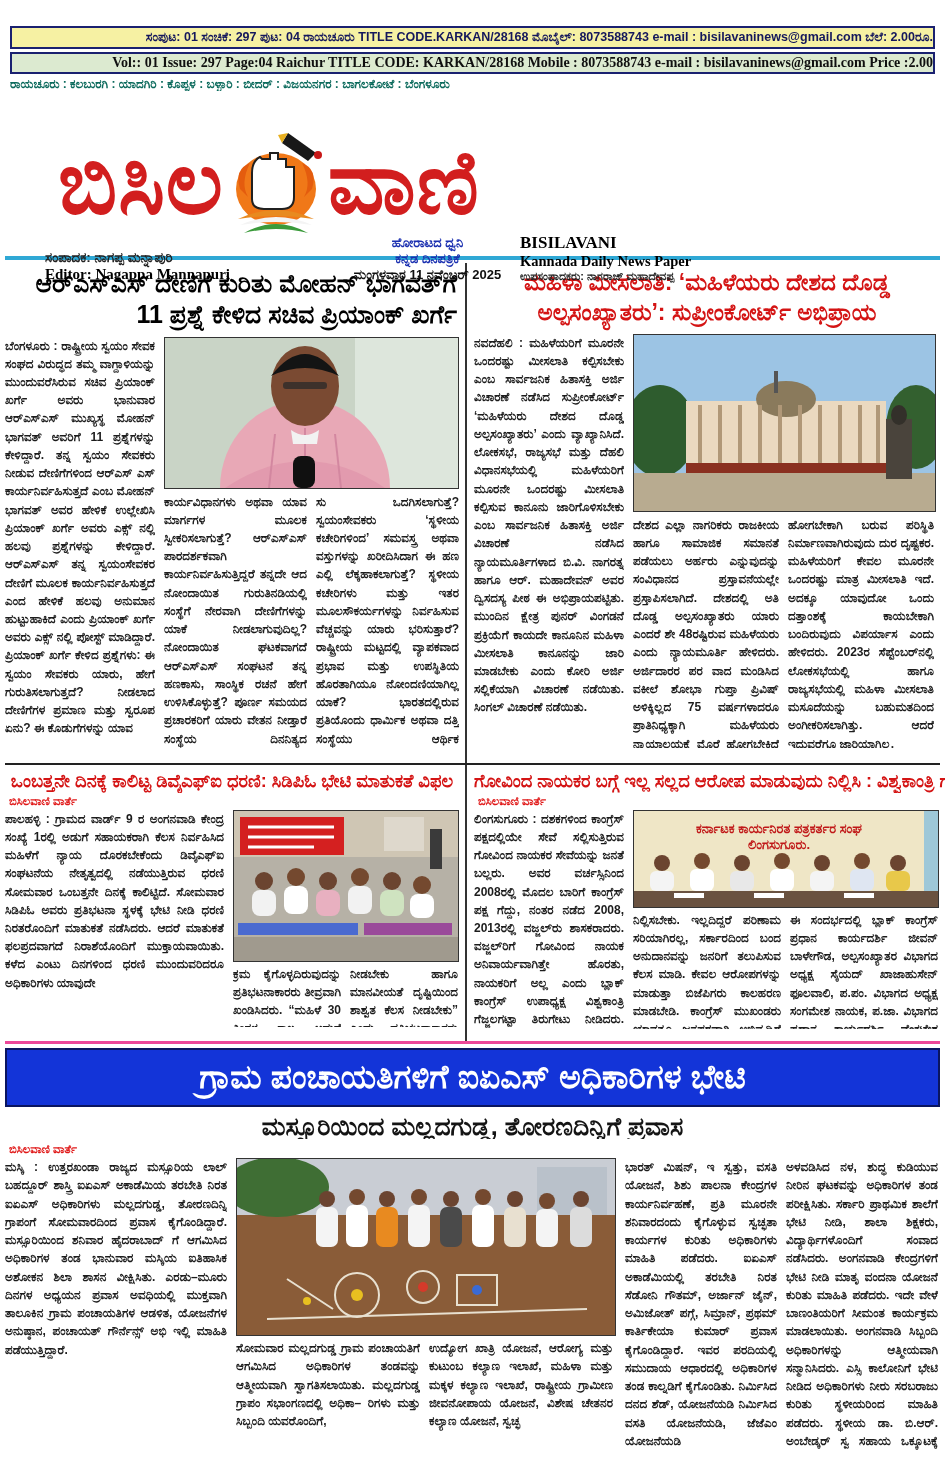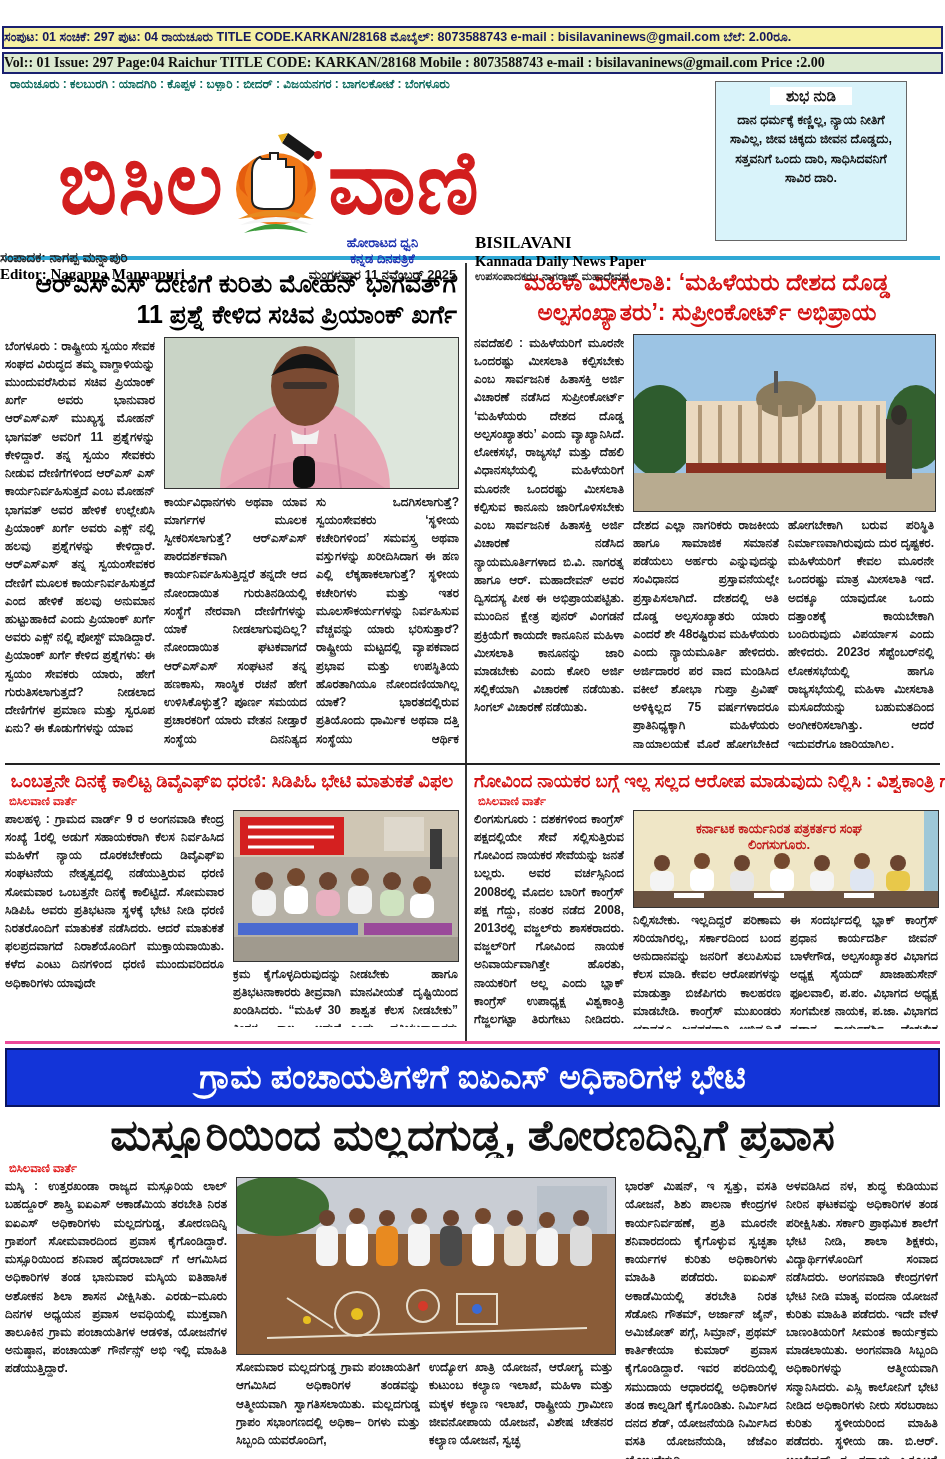--- a/index.html
+++ b/index.html
@@ -1,31 +1,31 @@
 <!DOCTYPE html>
 <html><head>
 <meta charset="utf-8">
 <style>
   html,body{margin:0;padding:0;background:#e8e8e8;}
   .page{width:945px;height:1459px;margin:0 auto;background:#fff;position:relative;overflow:hidden;
         font-family:"Liberation Sans","DejaVu Sans",sans-serif;color:#1d1d1d;}
   
-  .strip{margin:0 2px 3px;border:2px solid #1a2170;text-align:left;font-weight:bold;
+  .strip{margin:0 10px 3px;border:2px solid #1a2170;text-align:right;font-weight:bold;
          white-space:nowrap;overflow:hidden;}
   .strip.kn{margin-top:26px;background:#f6f1a3;color:#14175c;font-size:12.5px;padding:2px 0;}
   .strip.en{background:#dcead0;color:#101010;font-size:14px;padding:1px 0;font-family:"Liberation Serif",serif;}
   
   .masthead{position:relative;height:176px;}
   .cities{width:700px;color:#0b6a5c;font-weight:bold;font-size:12px;margin:2px 0 0 10px;
           white-space:nowrap;overflow:hidden;}
   .title-row{display:flex;align-items:center;height:112px;padding-left:58px;margin-top:36px;}
   .title-word{font-size:88px;font-weight:800;color:#d21e1e;line-height:1;letter-spacing:1px;white-space:nowrap;}
   .logo{width:92px;height:112px;flex:0 0 auto;margin:0 6px;}
   .mast-bottom{display:flex;align-items:flex-end;margin-top:-6px;}
-  .ed-block{width:290px;font-weight:bold;}
+  .ed-block{width:290px;font-weight:bold;margin-left:45px;}
   .ed-kn{font-size:13.5px;color:#222;}
   .ed-en{font-size:15px;font-family:"Liberation Serif",serif;color:#000;}
   .tag-block{width:185px;text-align:center;font-weight:bold;}
   .tag1,.tag2{color:#1a2fb0;font-size:13px;}
   .tag-date{color:#101010;font-size:13px;}
   .bisi-block{width:225px;}
   .bisi-name{font-family:"Liberation Serif",serif;font-weight:bold;font-size:17px;color:#000;}
   .bisi-sub{font-family:"Liberation Serif",serif;font-weight:bold;font-size:14.5px;color:#000;}
   .bisi-subed{font-size:11px;font-weight:bold;color:#222;}
   .quote-box{position:absolute;right:38px;top:4px;width:192px;height:160px;background:#d9f3fa;
@@ -42,21 +42,21 @@
   .hl-blue{color:#000000;font-size:25px;font-weight:800;text-align:right;line-height:1.25;margin:5px 2px 6px;}
   .hl-red{color:#d41414;font-size:23px;font-weight:800;text-align:center;line-height:1.3;margin:5px 2px 6px;}
   .hl-mid{color:#d41414;font-size:18px;font-weight:800;text-align:center;line-height:1.2;margin:6px 0 2px;white-space:nowrap;overflow:hidden;}
   .byline{color:#e01818;font-weight:bold;font-size:11.5px;margin:2px 0 2px 4px;}
   .bodycols{display:flex;gap:9px;}
   .bcol{font-size:12px;line-height:1.52;text-align:justify;overflow:hidden;color:#1c1c1c;font-weight:bold;}
   .photo{border:1px solid #333;display:block;}
   
   .banner{margin:4px 5px 2px;background:#1334d8;border:2px solid #0a1560;color:#fff;
           font-size:33px;font-weight:800;text-align:center;padding:8px 12px;white-space:nowrap;overflow:hidden;}
-  .big-head{font-size:43px;font-weight:800;color:#141414;text-align:center;line-height:1.05;margin:6px 0 4px;white-space:nowrap;overflow:hidden;}
+  .big-head{font-size:25px;font-weight:800;color:#141414;text-align:center;line-height:1.05;margin:6px 0 4px;white-space:nowrap;overflow:hidden;}
   .bottom-wrap{margin:0 5px;}
   .bot-cols{display:flex;gap:9px;}
   .bot-mid{width:380px;flex:0 0 auto;}
   .cap-cols{display:flex;gap:9px;margin-top:3px;}
 </style>
 </head>
 <body>
 
 <div class="page">
 
@@ -89,24 +89,20 @@
       <div class="tag-block">
         <div class="tag1">ಹೋರಾಟದ ಧ್ವನಿ</div>
         <div class="tag2">ಕನ್ನಡ ದಿನಪತ್ರಿಕೆ</div>
         <div class="tag-date">ಮಂಗಳವಾರ 11 ನವೆಂಬರ್  2025</div>
       </div>
       <div class="bisi-block">
         <div class="bisi-name">BISILAVANI</div>
         <div class="bisi-sub">Kannada Daily News Paper</div>
         <div class="bisi-subed">ಉಪಸಂಪಾದಕರು: ನಾಗರಾಜ್ ಮಹಾದೇವಪ್ಪ</div>
       </div>
-    </div>
-    <div class="quote-box">
-      <span class="quote-title">ಶುಭ ನುಡಿ</span>
-      <div class="quote-text">ದಾನ ಧರ್ಮಕ್ಕೆ ಕಣ್ಣಿಲ್ಲ, ನ್ಯಾಯ ನೀತಿಗೆ ಸಾವಿಲ್ಲ, ಜೀವ ಚಿಕ್ಕದು ಜೀವನ ದೊಡ್ಡದು, ಸತ್ತವನಿಗೆ ಒಂದು ದಾರಿ, ಸಾಧಿಸಿದವನಿಗೆ ಸಾವಿರ ದಾರಿ.</div>
     </div>
   </div>
   <div class="teal-rule"></div>
 
   <div class="band band-top">
     <div class="col-left">
       <div class="hl-blue">ಆರ್‌ಎಸ್‌ಎಸ್ ದೇಣಿಗೆ ಕುರಿತು ಮೋಹನ್ ಭಾಗವತ್‌ಗೆ 11 ಪ್ರಶ್ನೆ ಕೇಳಿದ ಸಚಿವ ಪ್ರಿಯಾಂಕ್ ಖರ್ಗೆ</div>
       <div class="bodycols">
         <div class="bcol" style="width:150px;height:418px;">ಬೆಂಗಳೂರು : ರಾಷ್ಟ್ರೀಯ ಸ್ವಯಂ ಸೇವಕ ಸಂಘದ ವಿರುದ್ಧದ ತಮ್ಮ ವಾಗ್ದಾಳಿಯನ್ನು ಮುಂದುವರೆಸಿರುವ ಸಚಿವ ಪ್ರಿಯಾಂಕ್ ಖರ್ಗೆ ಅವರು ಭಾನುವಾರ ಆರ್‌ಎಸ್‌ಎಸ್ ಮುಖ್ಯಸ್ಥ ಮೋಹನ್ ಭಾಗವತ್ ಅವರಿಗೆ 11 ಪ್ರಶ್ನೆಗಳನ್ನು ಕೇಳಿದ್ದಾರೆ. ತನ್ನ ಸ್ವಯಂ ಸೇವಕರು ನೀಡುವ ದೇಣಿಗೆಗಳಿಂದ ಆರ್‌ಎಸ್ ಎಸ್ ಕಾರ್ಯನಿರ್ವಹಿಸುತ್ತದೆ ಎಂಬ ಮೋಹನ್ ಭಾಗವತ್ ಅವರ ಹೇಳಿಕೆ ಉಲ್ಲೇಖಿಸಿ ಪ್ರಿಯಾಂಕ್ ಖರ್ಗೆ ಅವರು ಎಕ್ಸ್ ನಲ್ಲಿ ಹಲವು ಪ್ರಶ್ನೆಗಳನ್ನು ಕೇಳಿದ್ದಾರೆ. ಆರ್‌ಎಸ್‌ಎಸ್ ತನ್ನ ಸ್ವಯಂಸೇವಕರ ದೇಣಿಗೆ ಮೂಲಕ ಕಾರ್ಯನಿರ್ವಹಿಸುತ್ತದೆ ಎಂದ ಹೇಳಿಕೆ ಹಲವು ಅನುಮಾನ ಹುಟ್ಟುಹಾಕಿದೆ ಎಂದು ಪ್ರಿಯಾಂಕ್ ಖರ್ಗೆ ಅವರು ಎಕ್ಸ್ ನಲ್ಲಿ ಪೋಸ್ಟ್ ಮಾಡಿದ್ದಾರೆ. ಪ್ರಿಯಾಂಕ್ ಖರ್ಗೆ ಕೇಳಿದ ಪ್ರಶ್ನೆಗಳು: ಈ ಸ್ವಯಂ ಸೇವಕರು ಯಾರು, ಹೇಗೆ ಗುರುತಿಸಲಾಗುತ್ತದೆ? ನೀಡಲಾದ ದೇಣಿಗೆಗಳ ಪ್ರಮಾಣ ಮತ್ತು ಸ್ವರೂಪ ಏನು? ಈ ಕೊಡುಗೆಗಳನ್ನು ಯಾವ</div>
         <div style="width:295px;">

